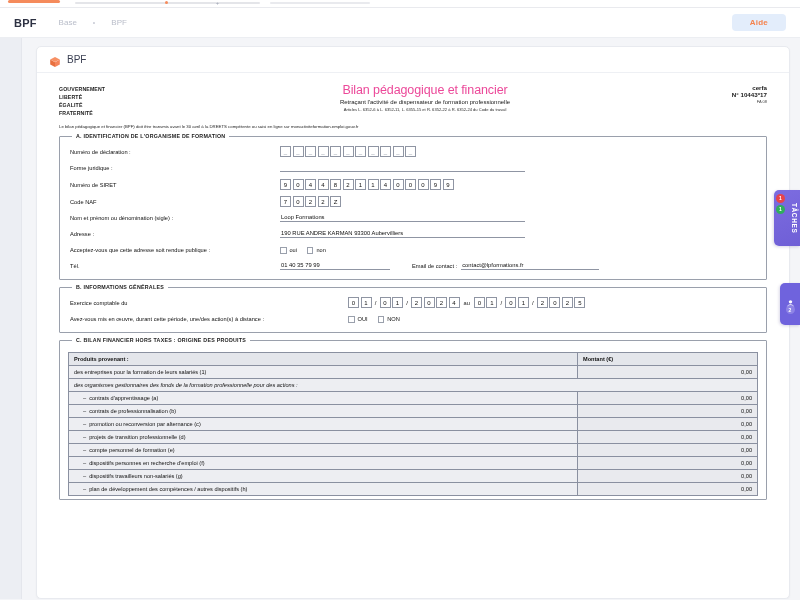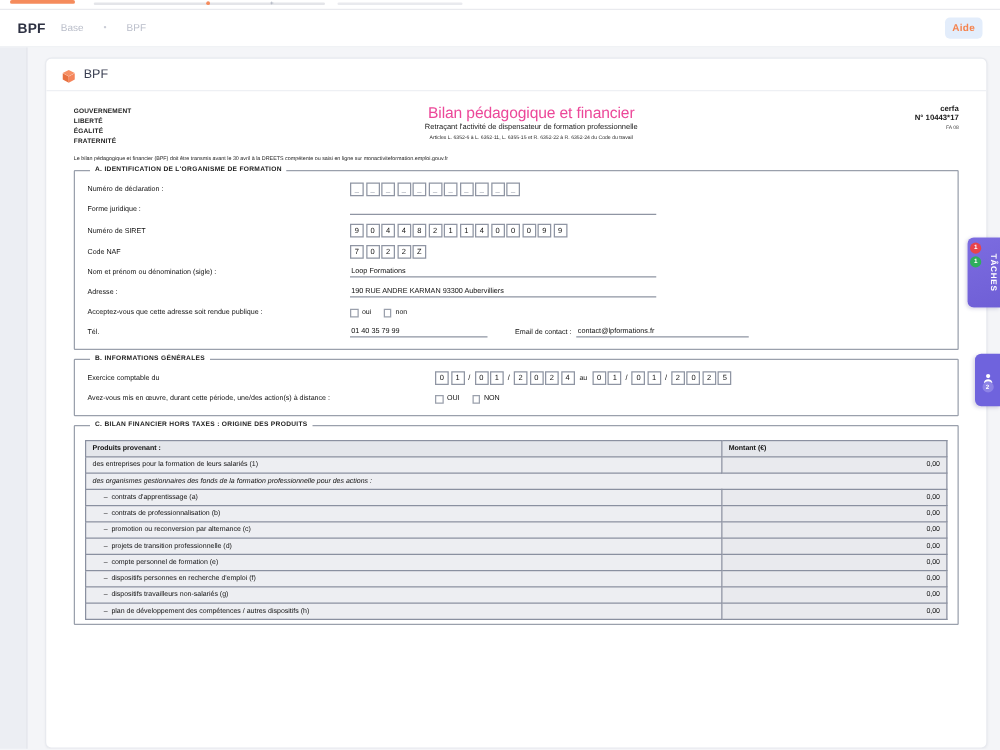--- a/index.html
+++ b/index.html
@@ -44,31 +44,31 @@
     background: #ffffff;
     border-bottom: 1px solid #eceef2;
     display: flex; align-items: center;
     padding: 0 14px;
   }
   .app-title {
     font-size: 11px; font-weight: bold; color: #2d3142;
     letter-spacing: .2px;
   }
   .breadcrumb {
-    margin-left: 12px;
+    margin-left: 22px;
     font-size: 8px; color: #b9bdc9;
     display: flex; align-items: center; gap: 16px;
   }
   .breadcrumb-sep { font-size: 7px; color: #c9ccd6; }
   .header-spacer { flex: 1; }
   .aide-btn {
     background: #e3edfb;
     color: #f5834e;
     font-size: 8px; font-weight: bold;
-    padding: 4px 6px; border-radius: 4px;
+    padding: 4px 18px; border-radius: 4px;
     border: none; cursor: pointer;
     letter-spacing: .2px;
     text-align: center;
   }
 
   
   .app-body {
     display: flex;
     height: calc(600px - 8px - 31px);
     background: #f4f5f8;

